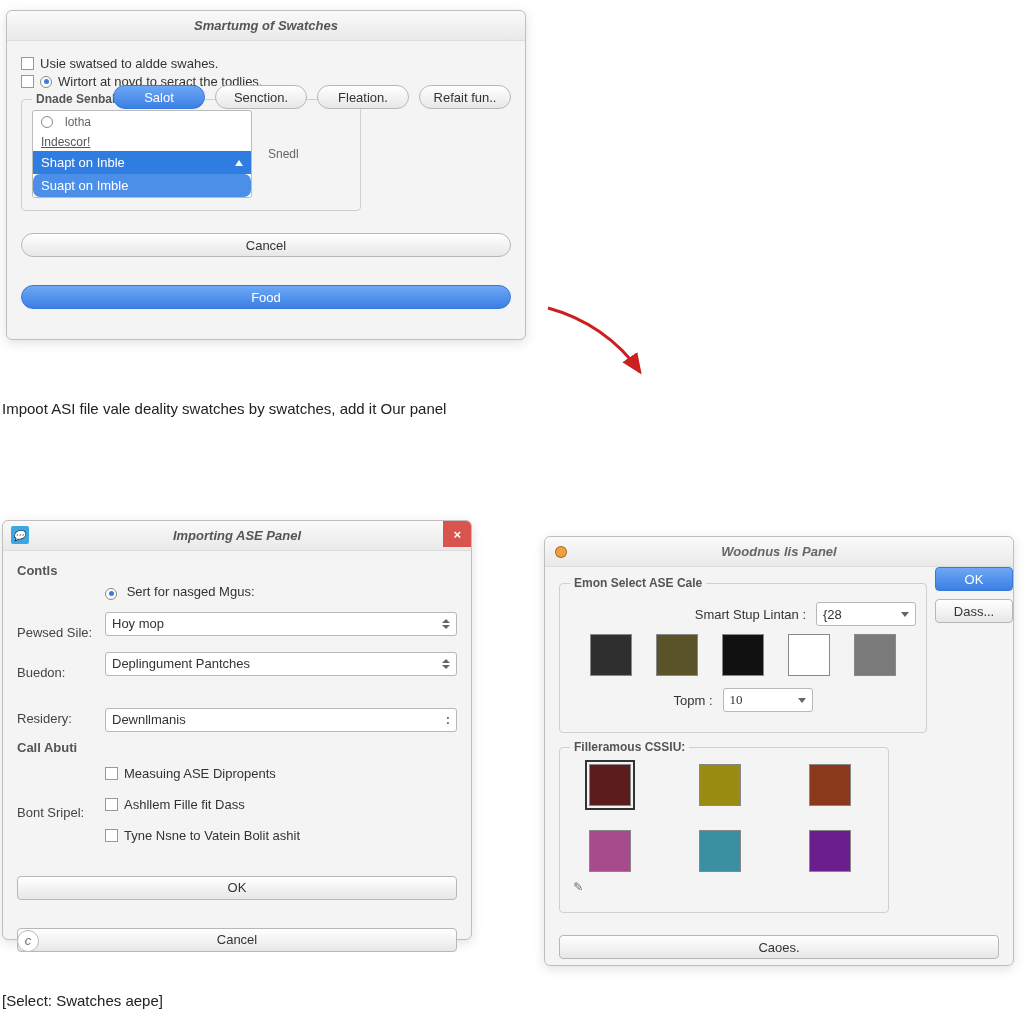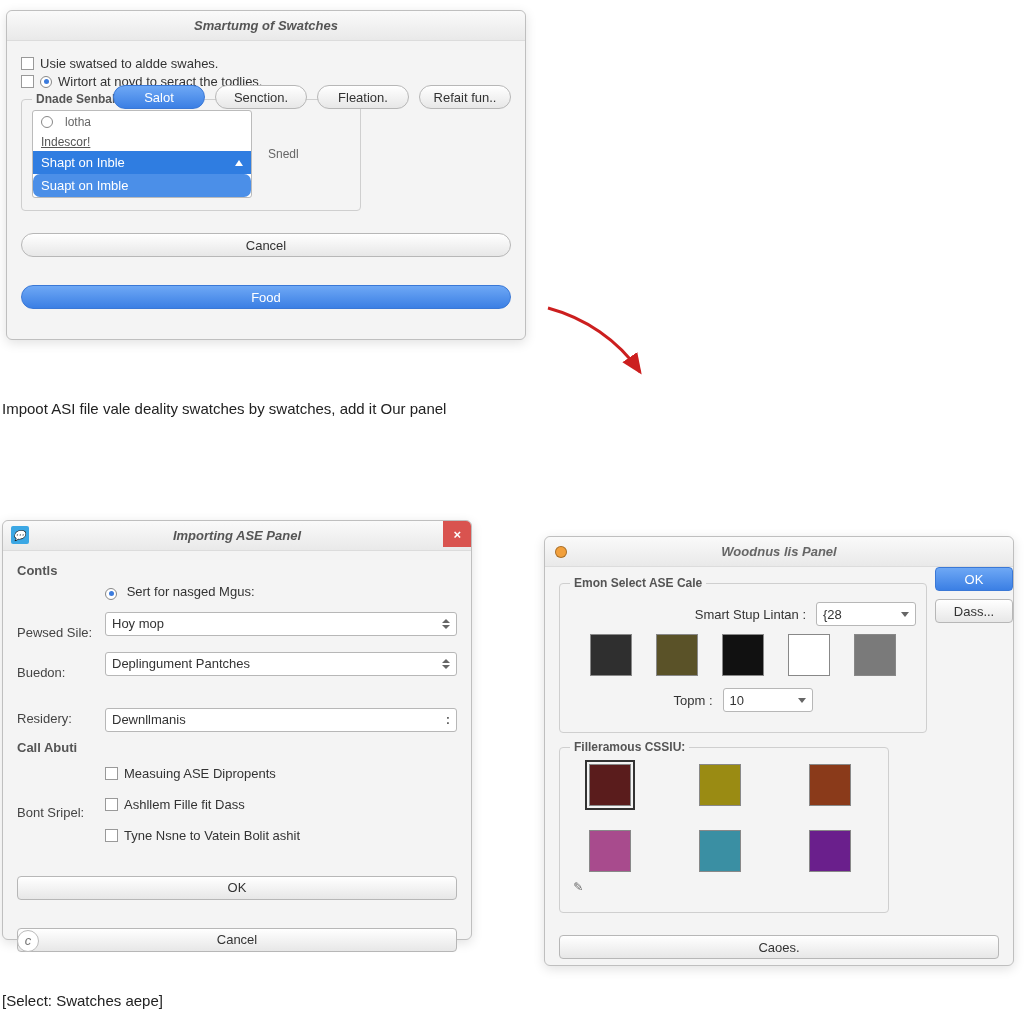--- a/index.html
+++ b/index.html
@@ -288,21 +288,21 @@
       </div>
       <div class="swarea" style="margin:8px 0 12px; justify-content:center;">
         <span class="sw" style="background:#2f2f2f"></span>
         <span class="sw" style="background:#5a5228"></span>
         <span class="sw" style="background:#111"></span>
         <span class="sw" style="background:#fff"></span>
         <span class="sw" style="background:#7a7a7a"></span>
       </div>
       <div class="formrow" style="justify-content:center;">
         <span style="text-align:right;">Topm :</span>
-        <span class="select" style="width:90px;">
+        <span class="select" style="width:90px;font-family:Liberation Serif, serif;">
           <span>10</span>
           <span class="arr"></span>
         </span>
       </div>
     </div>
 
     <div class="group" style="width:330px; margin-top:14px; padding-bottom:18px;">
       <div class="legend">Filleramous CSSIU:</div>
       <div class="swgrid" style="margin-top:6px;">
         <span class="sw" style="background:#5a1c1c; outline:2px solid #333; outline-offset:2px;"></span>

